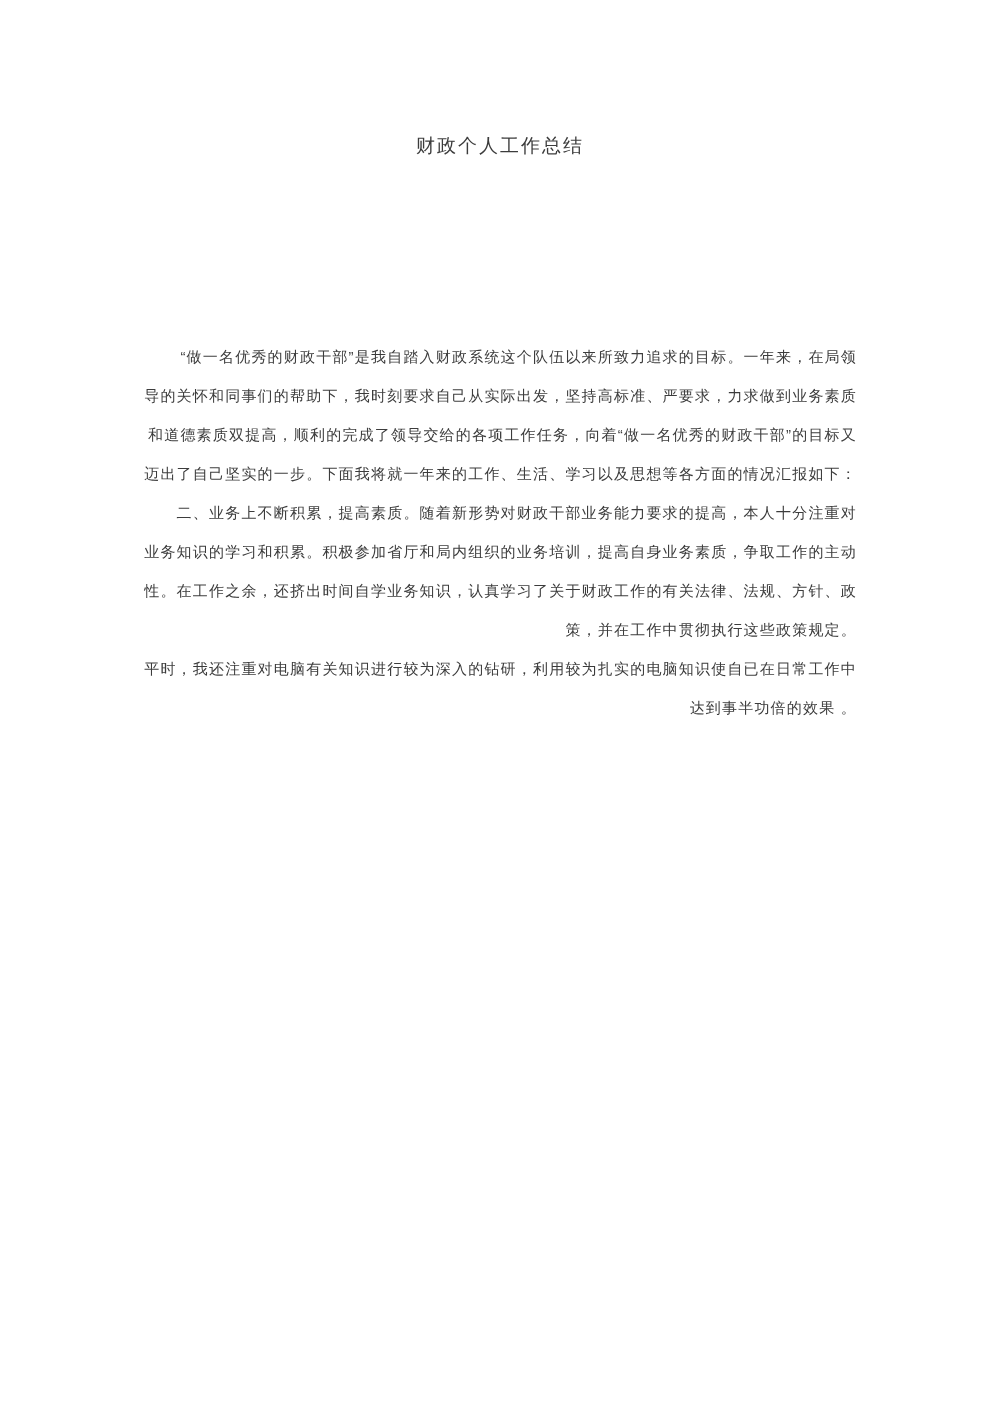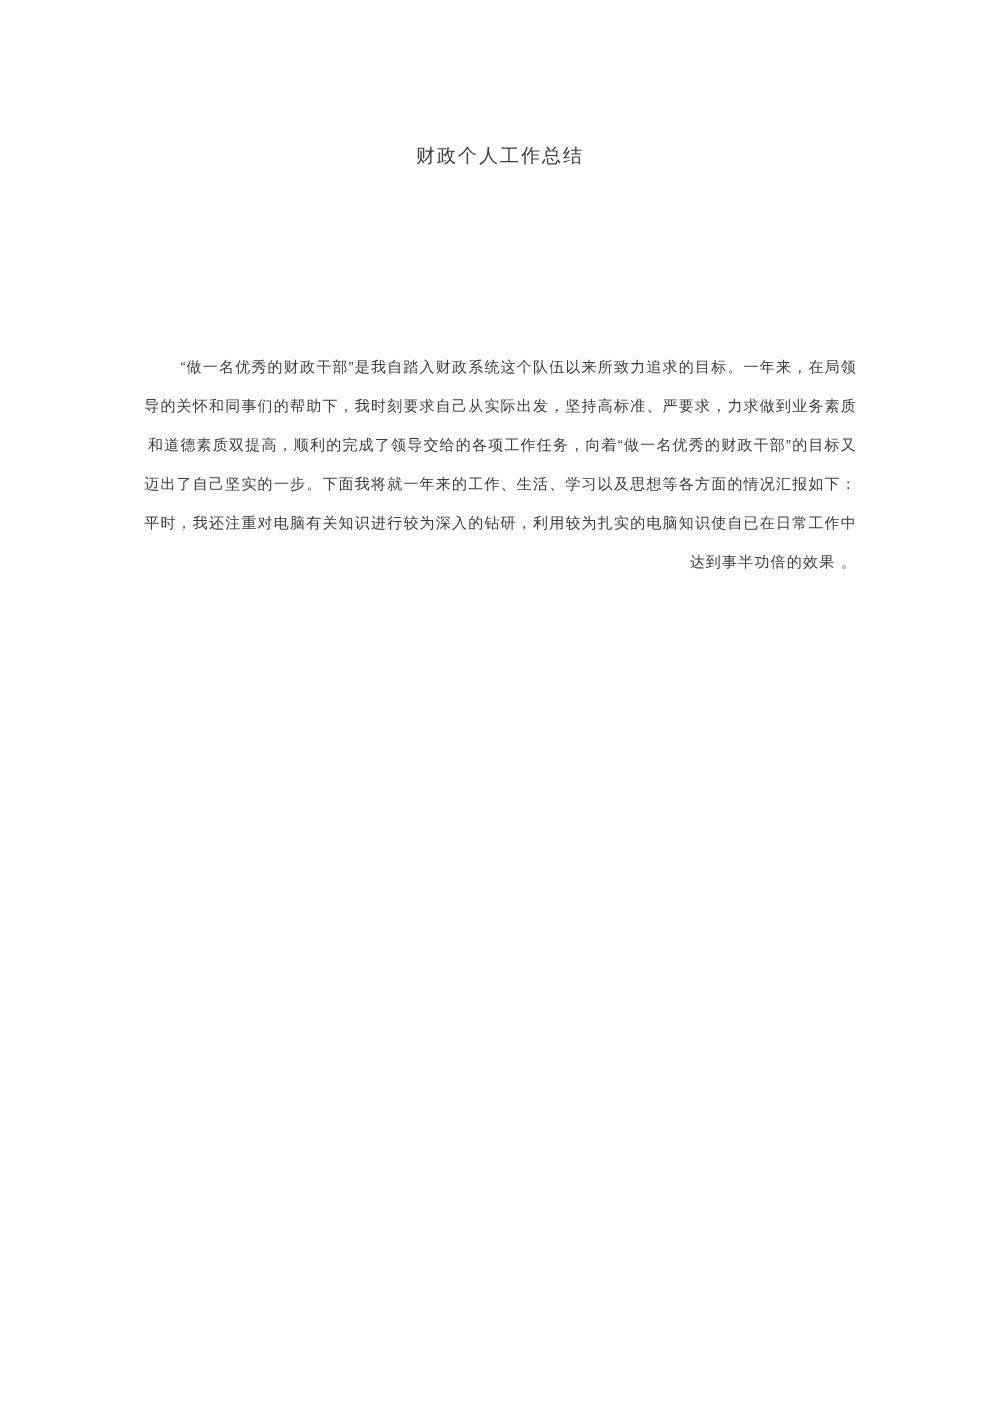--- a/index.html
+++ b/index.html
@@ -21,21 +21,21 @@
     background: #ffffff;
     overflow: hidden;
   }
   .doc-title {
     font-size: 19px;
     line-height: 28px;
     letter-spacing: 2px;
     font-weight: 400;
     color: #3c3c3c;
     text-align: center;
-    margin: 14px 0 177px 0;
+    margin: 4px 0 177px 0;
   }
   .para {
     font-size: 15px;
     line-height: 39px;
     letter-spacing: 1.2px;
     color: #3c3c3c;
     margin: 0;
     text-align: right;
     word-break: break-all;
   }
@@ -49,17 +49,18 @@
 
 <div class="doc-page">
 
   <h1 class="doc-title">财政个人工作总结</h1>
 
   <p class="para first-indent">“做一名优秀的财政干部”是我自踏入财政系统这个队伍以来所致力追求的目标。一年来，在局领导的关怀和同事们的帮助下，我时刻要求自己从实际出发，坚持高标准、严要求，力求做到业务素质和道德素质双提高，顺利的完成了领导交给的各项工作任务，向着“做一名优秀的财政干部”的目标又迈出了自己坚实的一步。下面我将就一年来的工作、生活、学习以及思想等各方面的情况汇报如下：</p>
 
 
 
 
+  <p class="para first-indent">二、业务上不断积累，提高素质。随着新形势对财政干部业务能力要求的提高，本人十分注重对业务知识的学习和积累。积极参加省厅和局内组织的业务培训，提高自身业务素质，争取工作的主动性。在工作之余，还挤出时间自学业务知识，认真学习了关于财政工作的有关法律、法规、方针、政策，并在工作中贯彻执行这些政策规定。</p>
 
   <p class="para no-indent">平时，我还注重对电脑有关知识进行较为深入的钻研，利用较为扎实的电脑知识使自已在日常工作中达到事半功倍的效果 。</p>
 
 
 </div>
 
 </body></html>

